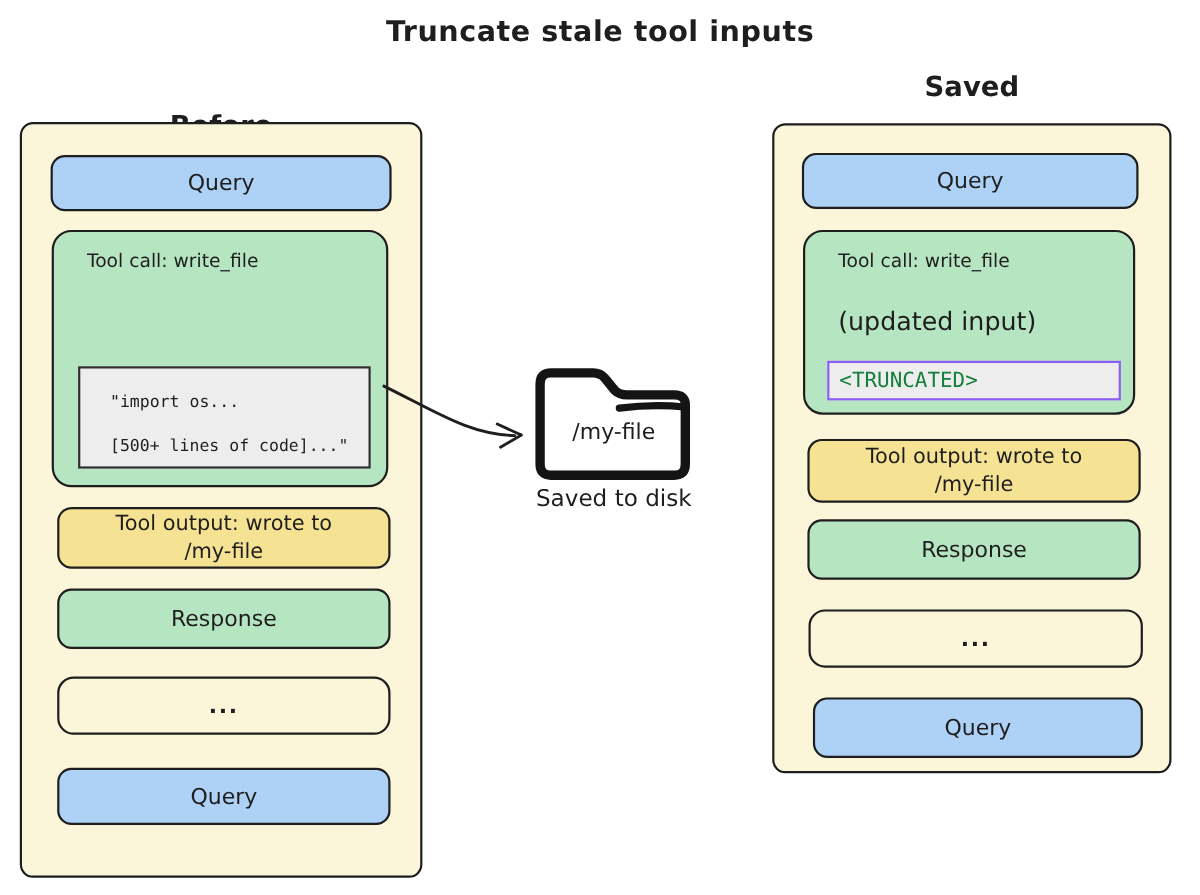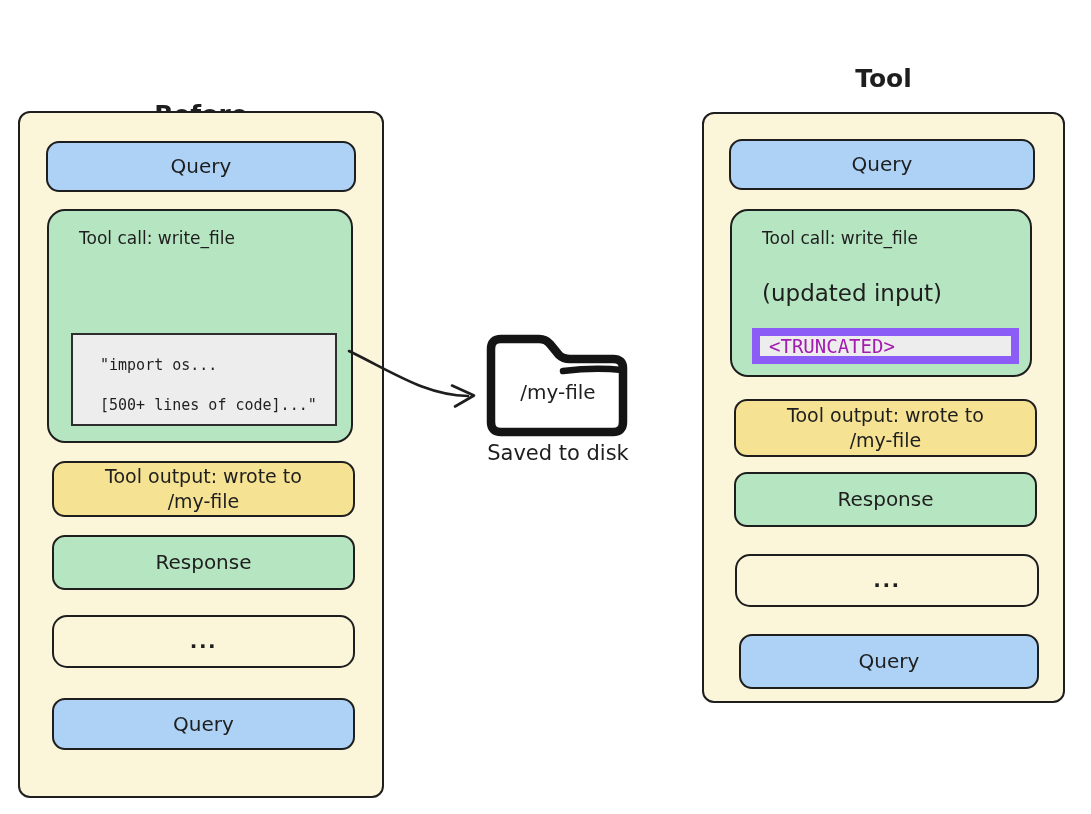--- a/index.html
+++ b/index.html
@@ -49,44 +49,45 @@
     position:absolute;box-sizing:border-box;
     background:var(--code-gray,#EDEDED);border:2px solid #2E2E2E;
     font-family:"DejaVu Sans Mono","Liberation Mono",monospace;
     font-size:15px;color:#1f1f1f;
   }
   .code-line{line-height:18px;margin-left:27px;white-space:pre;}
   .code-line:first-child{margin-top:21px;}
   .code-line + .code-line{margin-top:22px;}
   .truncbox{
     position:absolute;box-sizing:border-box;
-    background:var(--code-gray,#EDEDED);border:8px solid #8b5cf6;
+    background:var(--code-gray,#EDEDED);border:2px solid #8b5cf6;
     font-family:"DejaVu Sans Mono","Liberation Mono",monospace;
-    font-size:19px;color:#a21caf;
+    font-size:19px;color:#15803d;
     display:flex;align-items:center;padding-left:9px;white-space:pre;
   }
   .overlay{position:absolute;left:0;top:0;pointer-events:none;}
   .file-label{
     position:absolute;left:483px;top:380px;width:150px;
     text-align:center;font-size:20px;
   }
   .disk-caption{
     position:absolute;left:458px;top:441px;width:200px;
     text-align:center;font-size:21px;font-weight:500;
   }
   .two-line div{white-space:nowrap;text-align:center;}
 </style>
 </head>
 <body>
 
 <div class="canvas">
 
+  <div class="diagram-title">Truncate stale tool inputs</div>
 
   <div class="panel-label" style="left:18px;top:64px;width:366px;margin-top:36px;">Before</div>
-  <div class="panel-label" style="left:702px;top:64px;width:363px;">Tool</div>
+  <div class="panel-label" style="left:702px;top:64px;width:363px;">Saved</div>
 
   <div class="panel" style="left:18px;top:111px;width:366px;height:687px;">
 
     <div class="block query" style="left:26px;top:28px;width:310px;height:51px;">
       <span>Query</span>
     </div>
 
     <div class="toolcall" style="left:27px;top:96px;width:306px;height:234px;">
       <div class="tc-title">Tool call: write_file</div>
       <div class="codebox" style="left:22px;top:122px;width:266px;height:93px;">

